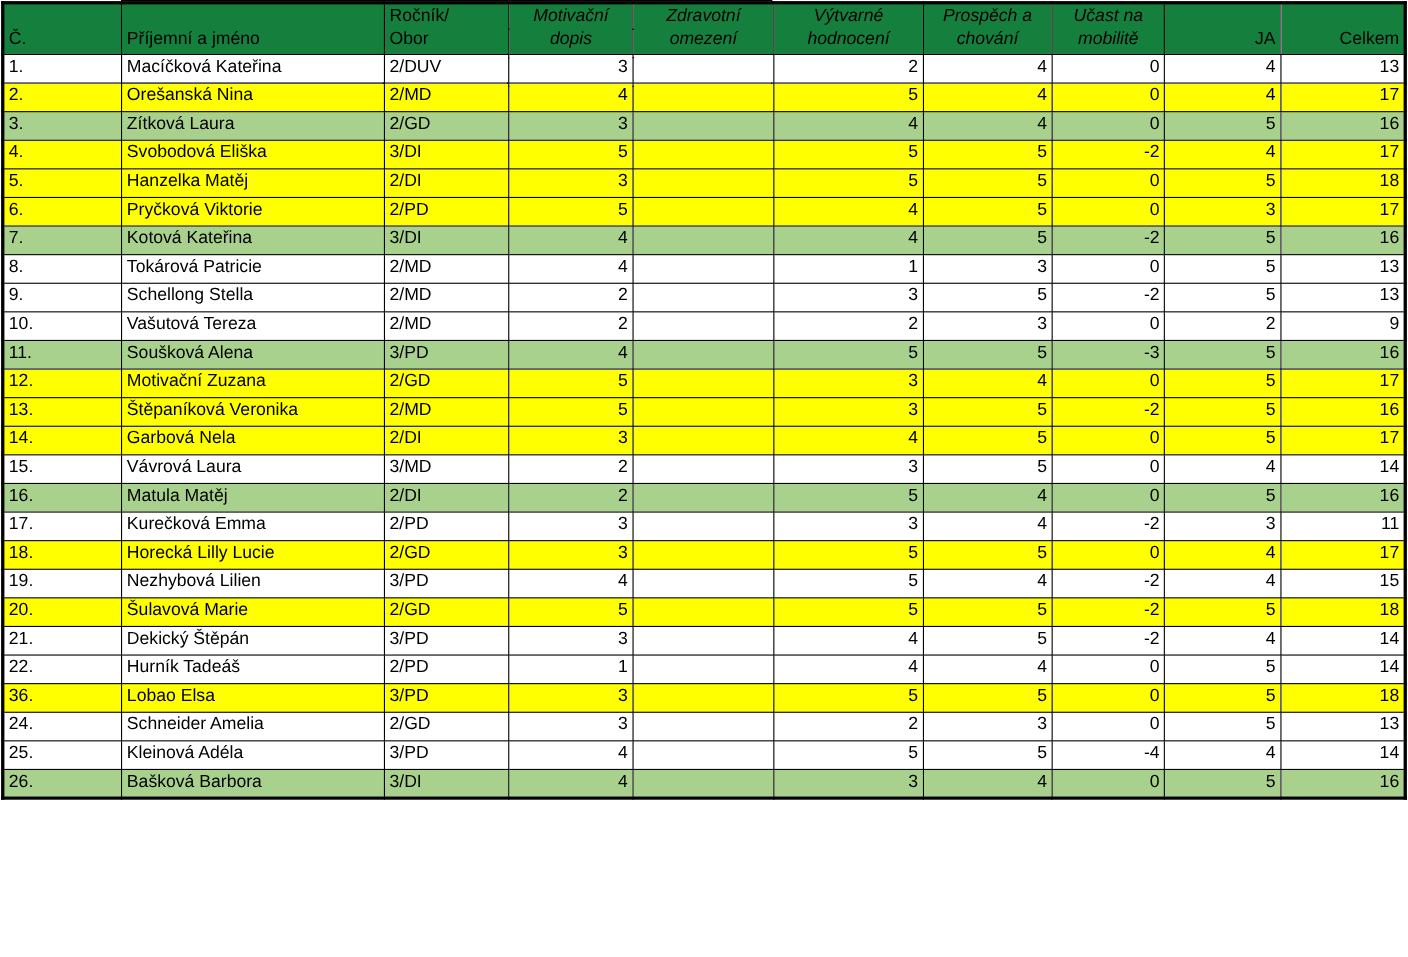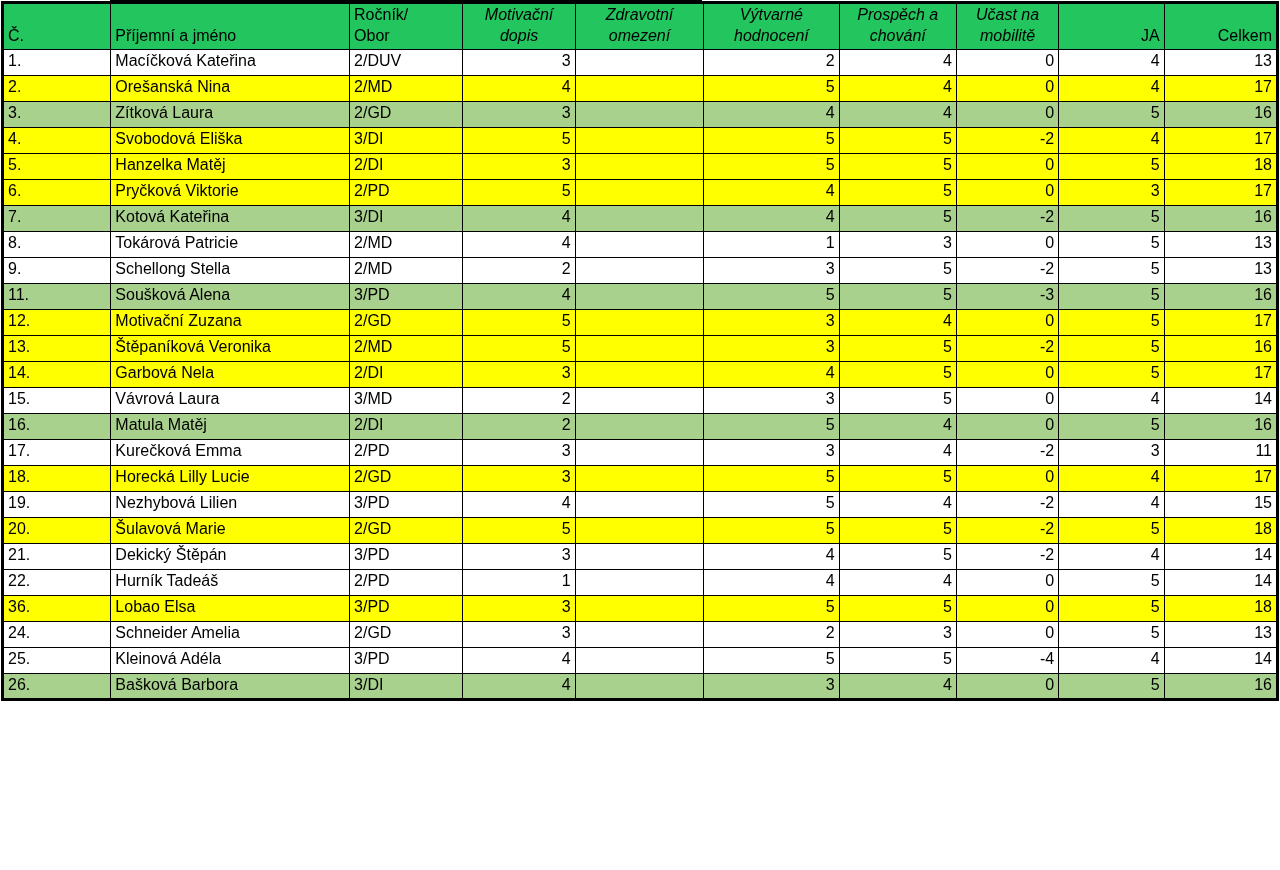--- a/index.html
+++ b/index.html
@@ -43,21 +43,21 @@
   col.c-obor   { width: 113px; }
   col.c-motiv  { width: 112px; }
   col.c-zdrav  { width: 128px; }
   col.c-vytv   { width: 135px; }
   col.c-prosp  { width: 117px; }
   col.c-mobil  { width: 102px; }
   col.c-ja     { width: 105px; }
   col.c-celkem { width: 113px; }
 
   thead td {
-    background: #22c55e;
+    background: #15803d;
     vertical-align: bottom;
     text-align: left;
     border: 1px solid #000000;
     height: 56px;
     white-space: normal;
     line-height: 1.25;
     padding-bottom: 2px;
   }
   thead td.ctr { text-align: center; font-style: italic; }
   thead td.r   { text-align: right; margin-top: 26px; }
@@ -240,20 +240,32 @@
             <td class="name">Schellong Stella</td>
             <td class="obor">2/MD</td>
             <td class="val">2</td>
             <td class="val"></td>
             <td class="val">3</td>
             <td class="val">5</td>
             <td class="val">-2</td>
             <td class="val">5</td>
             <td class="val">13</td>
           </tr>
+          <tr class="row-white">
+            <td class="num">10.</td>
+            <td class="name">Vašutová Tereza</td>
+            <td class="obor">2/MD</td>
+            <td class="val">2</td>
+            <td class="val"></td>
+            <td class="val">2</td>
+            <td class="val">3</td>
+            <td class="val">0</td>
+            <td class="val">2</td>
+            <td class="val">9</td>
+          </tr>
           <tr class="row-green">
             <td class="num">11.</td>
             <td class="name">Soušková Alena</td>
             <td class="obor">3/PD</td>
             <td class="val">4</td>
             <td class="val"></td>
             <td class="val">5</td>
             <td class="val">5</td>
             <td class="val">-3</td>
             <td class="val">5</td>

